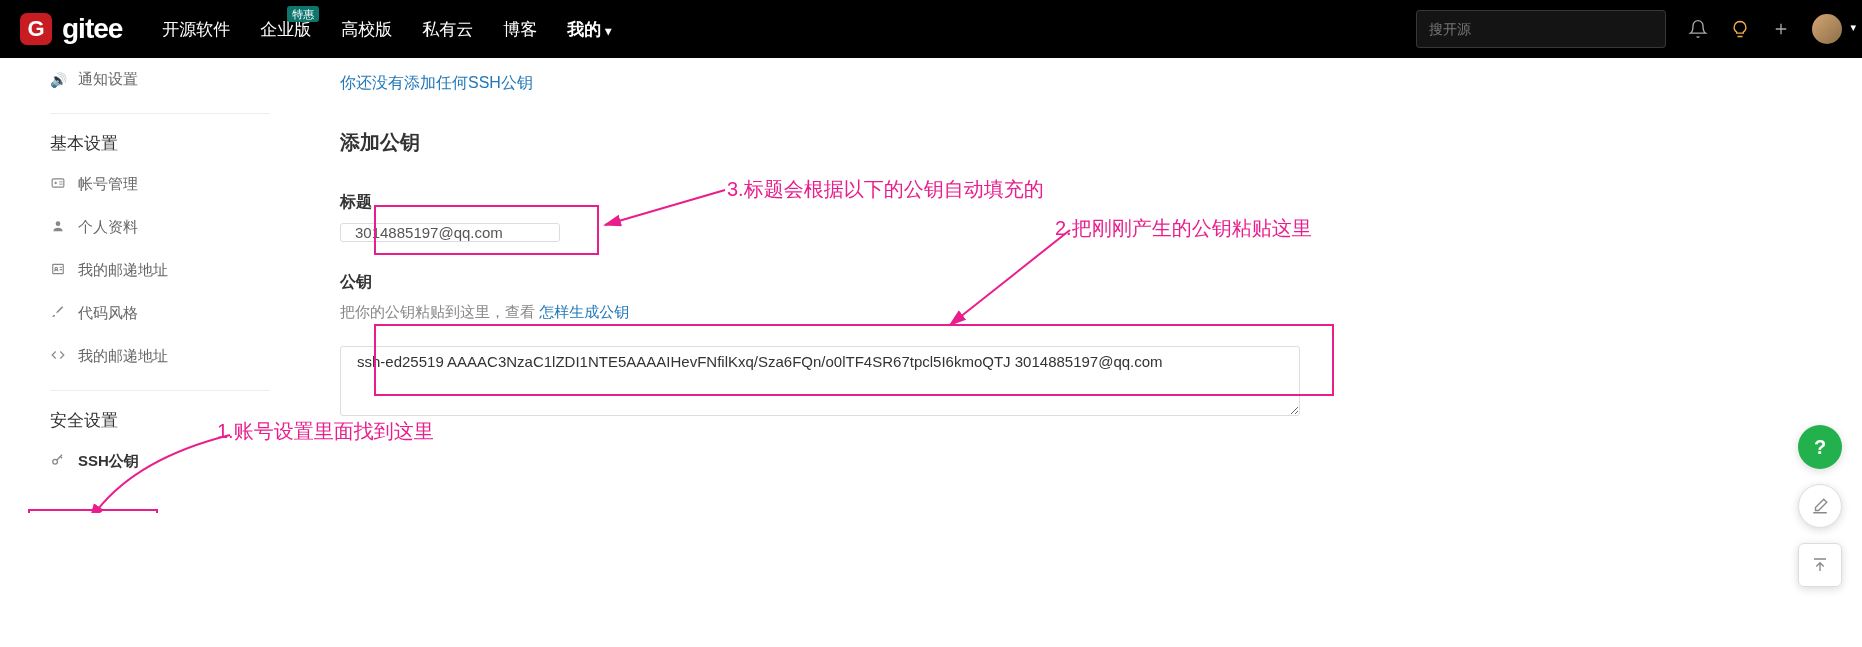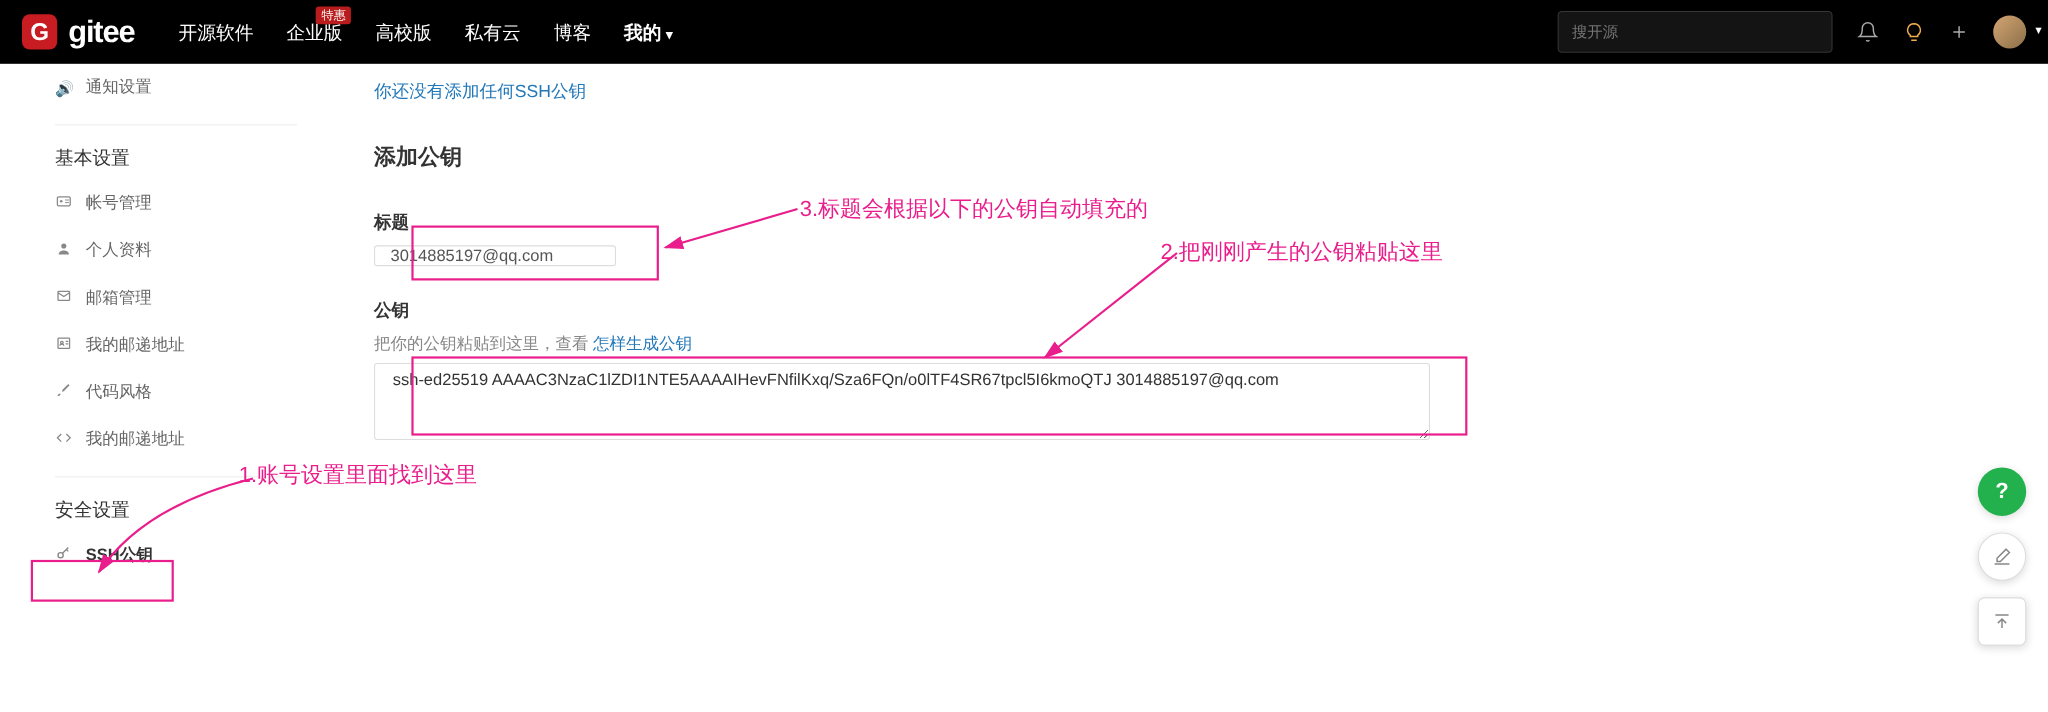--- a/index.html
+++ b/index.html
@@ -5,21 +5,21 @@
     * { margin: 0; padding: 0; box-sizing: border-box; }
     body { font-family: -apple-system, BlinkMacSystemFont, "Segoe UI", "Microsoft YaHei", sans-serif; background: #fff; color: #333; }
     
     
     .navbar { background: #000; height: 58px; display: flex; align-items: center; padding: 0 20px; position: relative; }
     .logo { display: flex; align-items: center; margin-right: 40px; }
     .logo-icon { width: 32px; height: 32px; background: #c71c22; border-radius: 7px; display: flex; align-items: center; justify-content: center; color: #fff; font-weight: bold; font-size: 22px; margin-right: 10px; }
     .logo-text { color: #fff; font-size: 28px; font-weight: bold; letter-spacing: -1px; }
     .nav-links { display: flex; gap: 30px; flex: 1; }
     .nav-link { color: #fff; font-size: 17px; text-decoration: none; position: relative; cursor: pointer; }
-    .nav-badge { position: absolute; top: -12px; right: -8px; background: #b91c1c; color: #fff; font-size: 11px; padding: 1px 5px; border-radius: 3px; line-height: 1.3; }
+    .nav-badge { position: absolute; top: -12px; right: -8px; background: #0f766e; color: #fff; font-size: 11px; padding: 1px 5px; border-radius: 3px; line-height: 1.3; }
     .nav-link.my { font-weight: bold; }
     .nav-link.my::after { content: "▾"; margin-left: 4px; font-size: 12px; }
     .nav-right { display: flex; align-items: center; gap: 22px; }
     .search-box { background: rgba(255,255,255,0.08); border: 1px solid rgba(255,255,255,0.15); border-radius: 4px; padding: 18px 12px; color: #888; font-size: 14px; width: 250px; height: 34px; }
     .nav-icon { color: #aaa; font-size: 20px; cursor: pointer; display: flex; align-items: center; }
     .nav-icon.orange { color: #f0ad4e; }
     .avatar { width: 30px; height: 30px; border-radius: 50%; background: linear-gradient(135deg, #d4a574, #8b6f47); cursor: pointer; position: relative; }
     .avatar::after { content: "▾"; color: #fff; position: absolute; right: -14px; top: 7px; font-size: 11px; }
 
     
@@ -27,21 +27,21 @@
     .sidebar { width: 300px; padding: 0 30px 30px 50px; }
     .sidebar-item { display: flex; align-items: center; padding: 12px 0; color: #666; font-size: 15px; cursor: pointer; gap: 12px; }
     .sidebar-item.bold { font-weight: bold; color: #333; }
     .sidebar-icon { width: 16px; text-align: center; color: #888; font-size: 14px; }
     .section-header { font-size: 17px; color: #333; padding: 18px 0 8px 0; border-top: 1px solid #eee; margin-top: 12px; }
     
     .content { flex: 1; padding: 15px 40px 40px 40px; max-width: 1050px; }
     .notice-text { color: #2177b8; font-size: 16px; margin-bottom: 35px; }
     .form-title { font-size: 20px; font-weight: bold; color: #333; margin-bottom: 36px; }
     .field-label { font-size: 16px; font-weight: bold; color: #333; margin-bottom: 10px; }
-    .field-help { color: #888; font-size: 15px; margin-bottom: 8px; }
+    .field-help { color: #888; font-size: 15px; margin-bottom: 24px; }
     .field-help a { color: #2177b8; text-decoration: none; }
     .title-input { width: 220px; padding: 0 14px; border: 1px solid #ddd; border-radius: 3px; font-size: 15px; color: #555; margin-bottom: 30px; }
     .key-textarea { width: 100%; max-width: 960px; padding: 4px 16px; border: 1px solid #ddd; border-radius: 3px; font-size: 15px; color: #333; min-height: 70px; resize: vertical; font-family: inherit; line-height: 1.5; }
     
     
     .annotation { position: absolute; color: #e91e8c; font-size: 20px; pointer-events: none; }
     .arrow-svg { position: absolute; pointer-events: none; }
     .magenta-box { border: 2px solid #e91e8c; position: absolute; pointer-events: none; }
     
     
@@ -113,29 +113,20 @@
         <span>帐号管理</span>
       </div>
       <div class="sidebar-item">
         <span class="sidebar-icon">
           <svg width="14" height="14" viewBox="0 0 24 24" fill="currentColor">
               <circle cx="12" cy="8" r="4"></circle>
               <path d="M4 21c0-4 4-6 8-6s8 2 8 6"></path>
             </svg>
         </span>
         <span>个人资料</span>
-      </div>
-      <div class="sidebar-item">
-        <span class="sidebar-icon">
-          <svg width="14" height="14" viewBox="0 0 24 24" fill="none" stroke="currentColor" stroke-width="2">
-              <rect x="3" y="5" width="18" height="14" rx="1"></rect>
-              <path d="M3 7l9 6 9-6"></path>
-            </svg>
-        </span>
-        <span>邮箱管理</span>
       </div>
       <div class="sidebar-item">
         <span class="sidebar-icon">
           <svg width="14" height="14" viewBox="0 0 24 24" fill="none" stroke="currentColor" stroke-width="2">
               <rect x="3" y="4" width="18" height="16" rx="1"></rect>
               <circle cx="9" cy="11" r="2"></circle>
               <path d="M6 16c0-1.5 1.5-2.5 3-2.5s3 1 3 2.5M15 9h4M15 13h4"></path>
             </svg>
         </span>
         <span>我的邮递地址</span>

